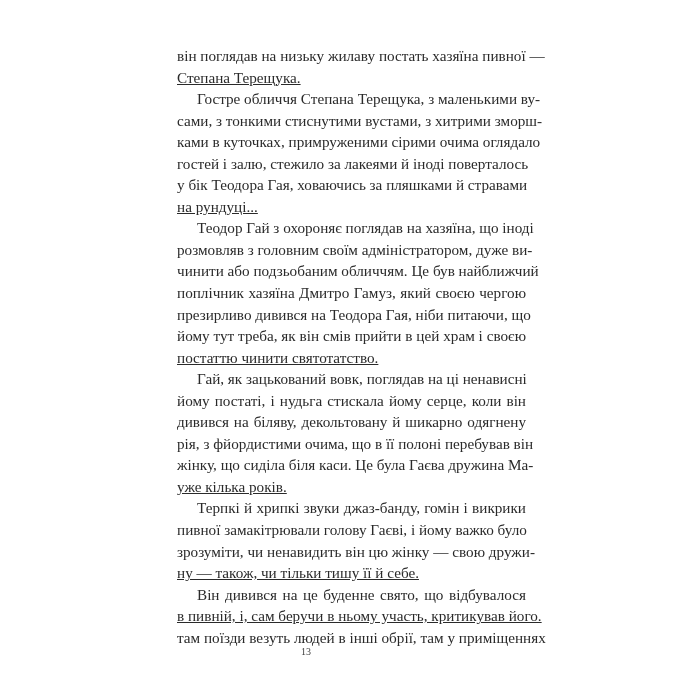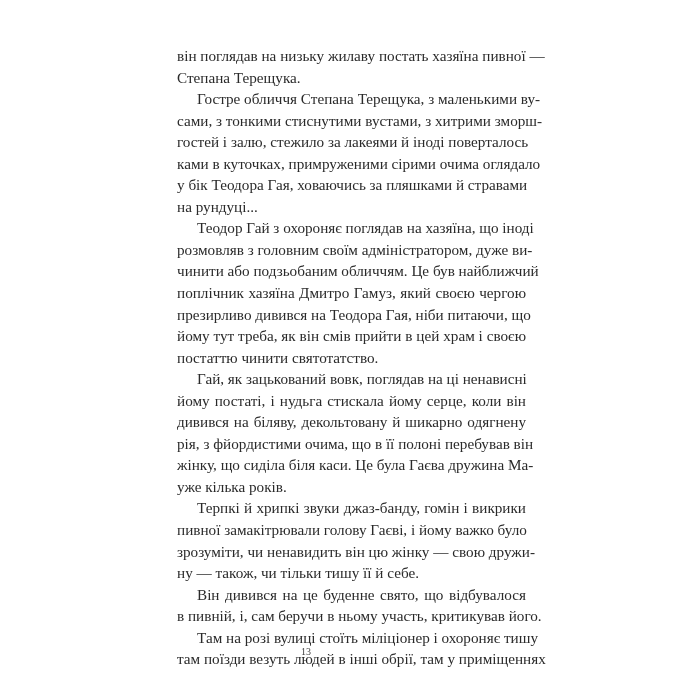--- a/index.html
+++ b/index.html
@@ -4,40 +4,40 @@
 <style>
   html, body { margin: 0; padding: 0; background: #ffffff; }
   body { width: 700px; height: 700px; position: relative; overflow: hidden; }
   .page {
     position: absolute; left: 177px; top: 45px; width: 349px;
     font-family: "Liberation Serif", "DejaVu Serif", serif;
     font-size: 15.2px; line-height: 21.55px; color: #2a2a2a;
     text-align: justify; hyphens: manual;
   }
   .line { display: block; white-space: nowrap; text-align-last: justify; text-align: justify; height: 21.55px; }
-  .line.last { text-align-last: left; }
+  .line.last { text-align-last: left; text-decoration: underline; }
   .line.indent { padding-left: 20px; }
   .page-number {
     position: absolute; top: 646px; left: 0; width: 612px; text-align: center;
     font-family: "Liberation Serif", "DejaVu Serif", serif; font-size: 10px; color: #404040;
   }
 </style>
 </head>
 <body>
 
 <div class="page" id="page-body">
     <div>
       <span class="line">він поглядав на низьку жилаву постать хазяїна пивної —</span>
       <span class="line last">Степана Терещука.</span>
     </div>
     <div>
       <span class="line indent">Гостре обличчя Степана Терещука, з маленькими ву-</span>
       <span class="line">сами, з тонкими стиснутими вустами, з хитрими зморш-</span>
+      <span class="line">ками в куточках, примруженими сірими очима оглядало</span>
       <span class="line">гостей і залю, стежило за лакеями й іноді поверталось</span>
-      <span class="line">ками в куточках, примруженими сірими очима оглядало</span>
       <span class="line">у бік Теодора Гая, ховаючись за пляшками й стравами</span>
       <span class="line last">на рундуці...</span>
     </div>
     <div>
       <span class="line indent">Теодор Гай з охороняє поглядав на хазяїна, що іноді</span>
       <span class="line">розмовляв з головним своїм адміністратором, дуже ви-</span>
       <span class="line">чинити або подзьобаним обличчям. Це був найближчий</span>
       <span class="line">поплічник хазяїна Дмитро Гамуз, який своєю чергою</span>
       <span class="line">презирливо дивився на Теодора Гая, ніби питаючи, що</span>
       <span class="line">йому тут треба, як він смів прийти в цей храм і своєю</span>
@@ -55,17 +55,16 @@
       <span class="line indent">Терпкі й хрипкі звуки джаз-банду, гомін і викрики</span>
       <span class="line">пивної замакітрювали голову Гаєві, і йому важко було</span>
       <span class="line">зрозуміти, чи ненавидить він цю жінку — свою дружи-</span>
       <span class="line last">ну — також, чи тільки тишу її й себе.</span>
     </div>
     <div>
       <span class="line indent">Він дивився на це буденне свято, що відбувалося</span>
       <span class="line last">в пивній, і, сам беручи в ньому участь, критикував його.</span>
     </div>
     <div>
-      <span class="line indent">Там на розі вулиці стоїть міліціонер і охороняє тишу</span>
       <span class="line">там поїзди везуть людей в інші обрії, там у приміщеннях</span>
     </div>
   </div>
 <div class="page-number">13</div>
 
 </body></html>

